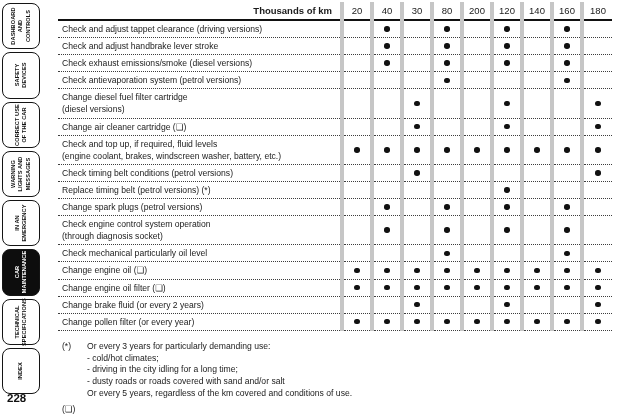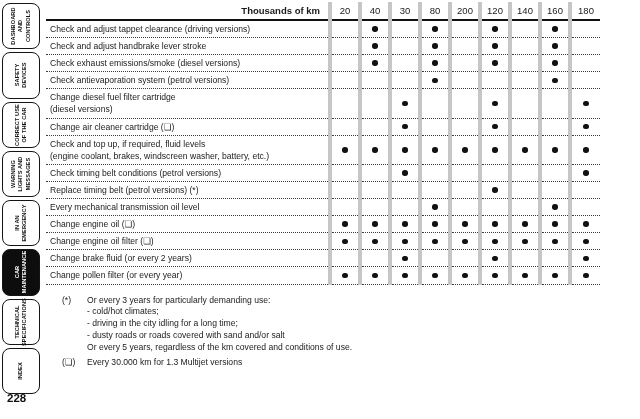--- a/index.html
+++ b/index.html
@@ -32,21 +32,21 @@
   .page-number {
     position:absolute; left:7px; bottom:15px;
     font-size:11.5px; font-weight:700; color:#111;
   }
 
   
   .content { position:absolute; left:44px; top:2px; width:596px; }
 
   table.schedule {
     border-collapse:collapse; table-layout:fixed;
-    margin-left:2px; width:554px;
+    margin-left:14px; width:554px;
   }
   col.c-desc { width:284px; }
   col.c-mark { width:30px; }
 
   thead th { border-bottom:2.6px solid #111; }
   th.desc-h {
     text-align:right; font-size:9.5px; font-weight:700;
     padding:3px 8px 3px 0; white-space:nowrap;
   }
   th.col-h {
@@ -309,21 +309,62 @@
           <td class="mark"></td>
           <td class="mark"></td>
           <td class="mark">
             <div class="dot"></div>
           </td>
           <td class="mark"></td>
           <td class="mark"></td>
           <td class="mark"></td>
         </tr>
         <tr>
-          <td class="desc">Every mechanical transmission oil level</td>
+          <td class="desc">Change spark plugs (petrol versions)</td>
+          <td class="mark"></td>
+          <td class="mark">
+            <div class="dot"></div>
+          </td>
+          <td class="mark"></td>
+          <td class="mark">
+            <div class="dot"></div>
+          </td>
+          <td class="mark"></td>
+          <td class="mark">
+            <div class="dot"></div>
+          </td>
+          <td class="mark"></td>
+          <td class="mark">
+            <div class="dot"></div>
+          </td>
+          <td class="mark"></td>
+        </tr>
+        <tr>
+          <td class="desc">Check engine control system operation
+(through diagnosis socket)</td>
+          <td class="mark"></td>
+          <td class="mark">
+            <div class="dot"></div>
+          </td>
+          <td class="mark"></td>
+          <td class="mark">
+            <div class="dot"></div>
+          </td>
+          <td class="mark"></td>
+          <td class="mark">
+            <div class="dot"></div>
+          </td>
+          <td class="mark"></td>
+          <td class="mark">
+            <div class="dot"></div>
+          </td>
+          <td class="mark"></td>
+        </tr>
+        <tr>
+          <td class="desc">Check mechanical particularly oil level</td>
           <td class="mark"></td>
           <td class="mark"></td>
           <td class="mark"></td>
           <td class="mark">
             <div class="dot"></div>
           </td>
           <td class="mark"></td>
           <td class="mark"></td>
           <td class="mark"></td>
           <td class="mark">
@@ -446,16 +487,15 @@
     <div class="fnote">
       <span class="sym">(*)</span>
       <span class="fn-lines">Or every 3 years for particularly demanding use:
 - cold/hot climates;
 - driving in the city idling for a long time;
 - dusty roads or roads covered with sand and/or salt
 Or every 5 years, regardless of the km covered and conditions of use.</span>
     </div>
     <div class="fnote">
       <span class="sym">(❏)</span>
-      <span class="fn-lines">Every 30.000 km for 1.3 Multijet versions</span>
     </div>
   </div>
 </main>
 
 </body></html>

